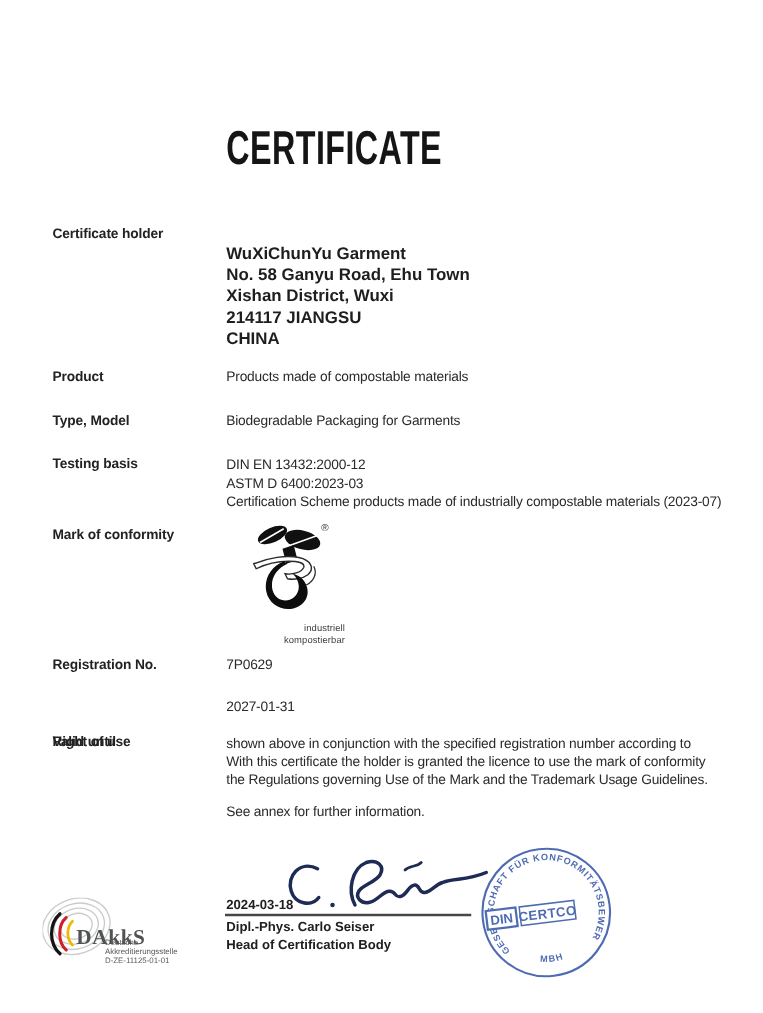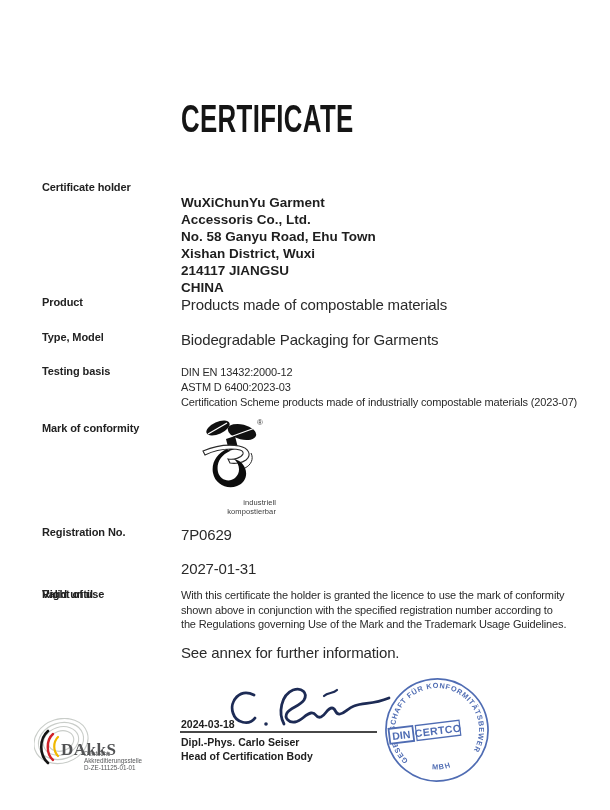--- a/index.html
+++ b/index.html
@@ -10,21 +10,21 @@
   .title{
     position:absolute;left:181px;top:100px;margin:0;
     font-size:38px;line-height:38px;font-weight:800;color:#151515;
     transform:scaleX(0.68);transform-origin:0 0;white-space:nowrap;letter-spacing:0.5px;
   }
   .lbl{
     position:absolute;left:42px;font-size:11px;font-weight:700;
     white-space:nowrap;letter-spacing:-0.1px;color:#222;
   }
   .val{
-    position:absolute;left:181px;font-size:15px;white-space:nowrap;
+    position:absolute;left:181px;font-size:11px;white-space:nowrap;
     letter-spacing:-0.15px;color:#2a2a2a;
   }
   .holder-block{
     position:absolute;left:181px;top:194px;font-size:13.5px;font-weight:700;
     line-height:17px;white-space:nowrap;color:#1e1e1e;
   }
   .multiline{position:absolute;left:181px;font-size:11px;letter-spacing:-0.15px;color:#2a2a2a;}
   .multiline div{white-space:nowrap;}
   .testing-block{top:365px;line-height:15px;}
   .rightuse-block{top:588px;line-height:14.5px;}
@@ -44,21 +44,20 @@
 </head>
 <body>
 
 <div class="page">
 
   <h1 class="title">CERTIFICATE</h1>
 
   <div class="lbl" style="top:181px">Certificate holder</div>
   <div class="holder-block">
     <div>WuXiChunYu Garment</div>
-    <div>Accessoris Co., Ltd.</div>
     <div>No. 58 Ganyu Road, Ehu Town</div>
     <div>Xishan District, Wuxi</div>
     <div>214117 JIANGSU</div>
     <div>CHINA</div>
   </div>
 
   <div class="lbl" style="top:296px">Product</div>
   <div class="val" style="top:296px">Products made of compostable materials</div>
 
   <div class="lbl" style="top:331px">Type, Model</div>
@@ -90,22 +89,22 @@
   </div>
 
   <div class="lbl" style="top:526px">Registration No.</div>
   <div class="val" style="top:526px">7P0629</div>
 
   <div class="lbl" style="top:588px">Valid until</div>
   <div class="val" style="top:560px">2027-01-31</div>
 
   <div class="lbl" style="top:588px">Right of use</div>
   <div class="multiline rightuse-block">
+    <div>shown above in conjunction with the specified registration number according to</div>
     <div>With this certificate the holder is granted the licence to use the mark of conformity</div>
-    <div>shown above in conjunction with the specified registration number according to</div>
     <div>the Regulations governing Use of the Mark and the Trademark Usage Guidelines.</div>
   </div>
   <div class="val" style="top:644px">See annex for further information.</div>
 
   <div class="sig-date">2024-03-18</div>
   <svg class="signature" width="170" height="54" viewBox="0 0 170 54">
     <g fill="none" stroke="#1d2b55" stroke-width="2.8" stroke-linecap="round" stroke-linejoin="round">
       <path d="M 30,12 C 16,5 5,18 9,30 C 12,40 25,43 31,35"></path>
       <path d="M 60,41 C 54,30 57,12 69,7 C 78,4 84,10 80,17 C 76,23 66,25 63,30 C 60,35 65,40 71,39 C 78,38 81,31 87,30 C 93,29 91,36 97,34 C 102,32 103,25 108,25 C 112,25 111,32 116,31 C 121,30 124,25 130,23 C 140,19 148,22 165,15"></path>
       <path d="M 100,13 C 104,9 109,11 113,7" stroke-width="2.2"></path>

